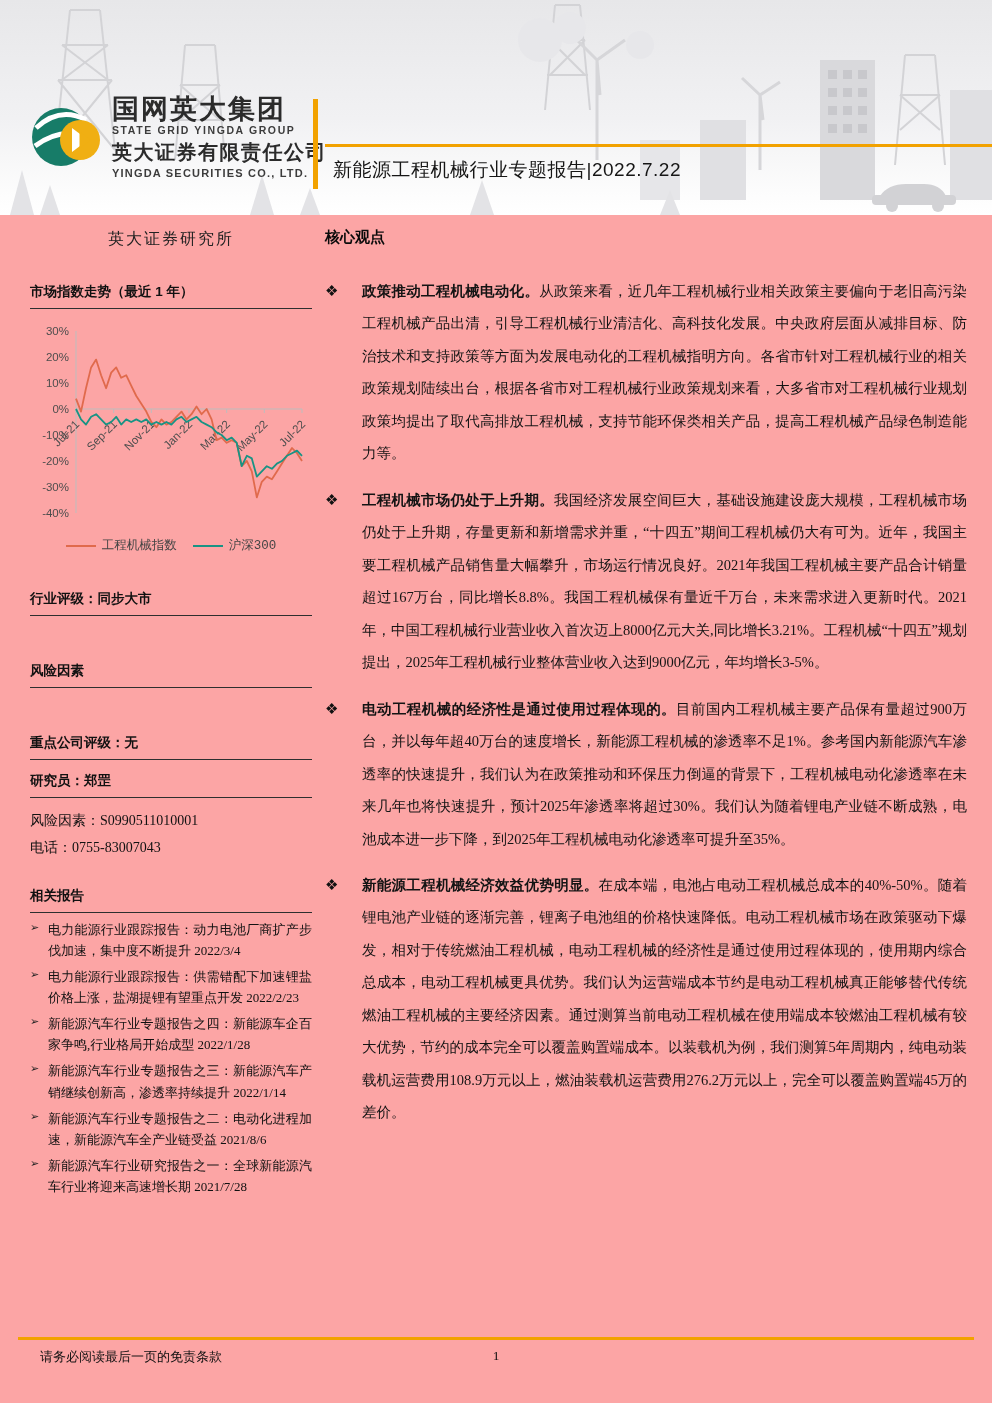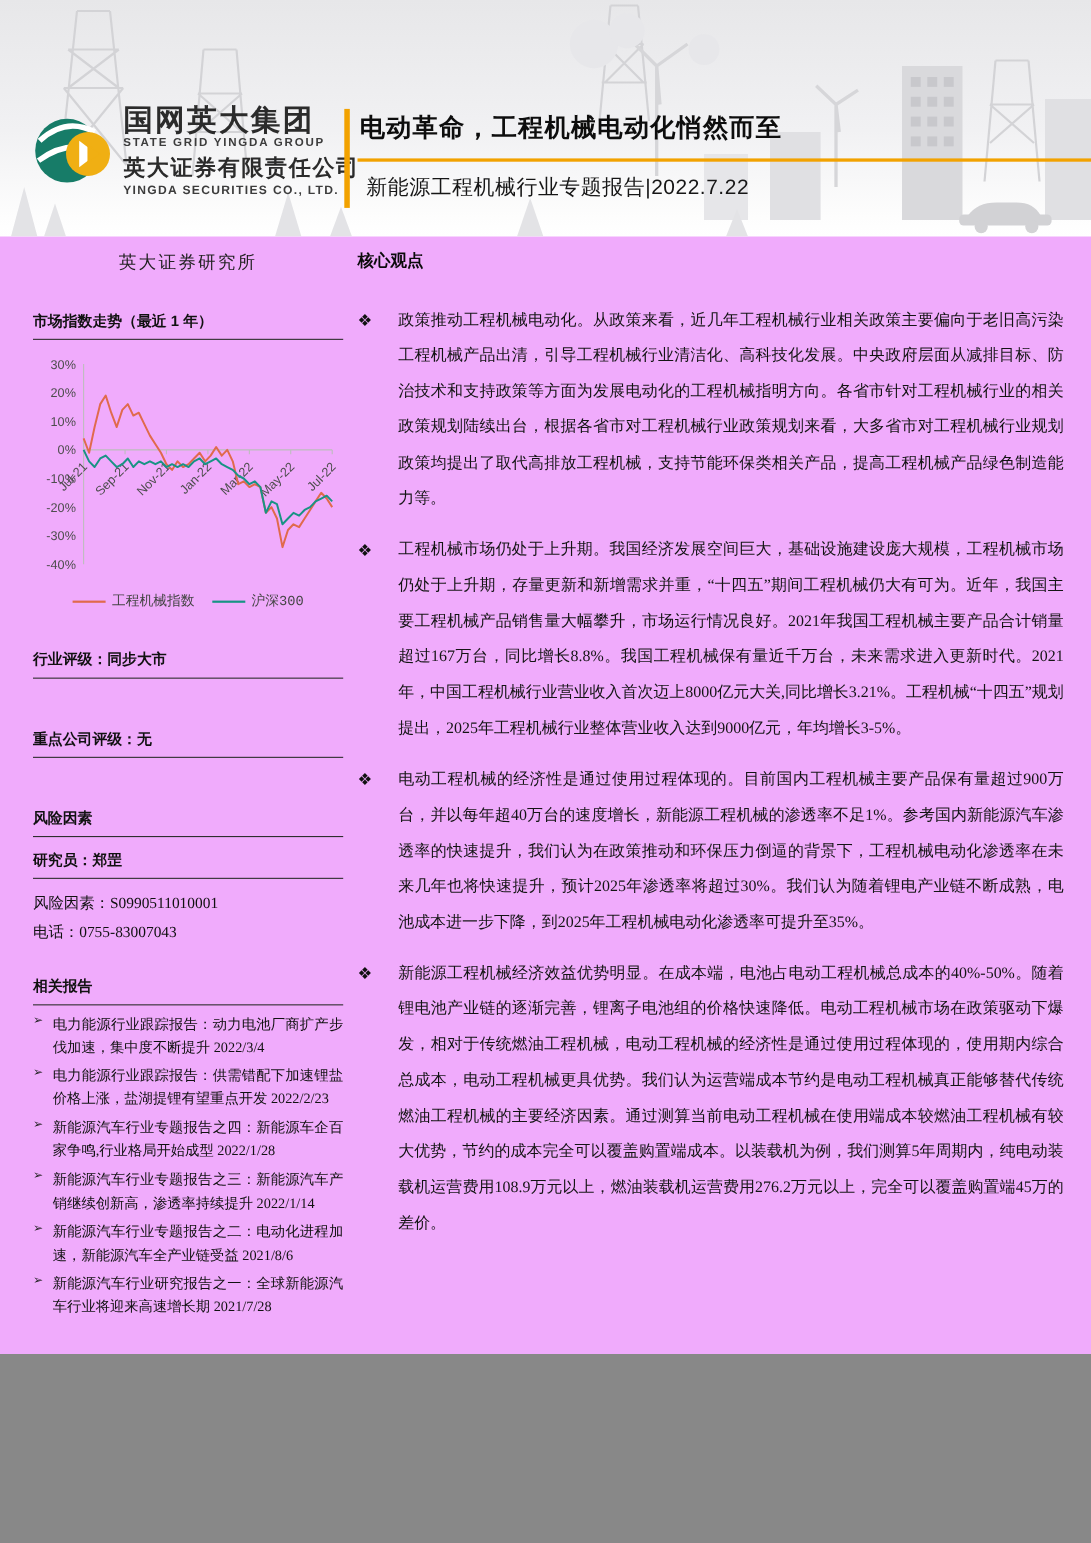--- a/index.html
+++ b/index.html
@@ -1,16 +1,16 @@
 <!DOCTYPE html>
 <html style="--accent: #F2A200; --s0: #E06A4C; --s1: #189384;"><head>
 <meta charset="utf-8">
 <style>
   html,body{margin:0;padding:0;background:#888;}
-  .page{position:relative;width:992px;height:1231px;background:#f0abfc;margin:0 auto;overflow:hidden;
+  .page{position:relative;width:992px;height:1403px;background:#fca5a5;margin:0 auto;overflow:hidden;
         font-family:"Liberation Serif","DejaVu Serif",serif;color:#1a1a1a;}
   
   .banner{position:absolute;left:0;top:0;width:992px;height:215px;
           background:linear-gradient(180deg,#e7e7e9 0%,#f1f1f3 55%,#fdfdfd 92%,#ffffff 100%);}
   .banner svg.art{position:absolute;left:0;top:0;}
   .logo-wrap{position:absolute;left:30px;top:95px;display:flex;align-items:center;gap:12px;}
   .logo-text .cn1{font-family:"Liberation Sans",sans-serif;font-weight:bold;font-size:27px;letter-spacing:2px;color:#2b2b2b;line-height:1.05;}
   .logo-text .en1{font-family:"Liberation Sans",sans-serif;font-weight:bold;font-size:10.5px;letter-spacing:1.6px;color:#3c3c3c;margin-top:1px;}
   .logo-text .cn2{font-family:"Liberation Sans",sans-serif;font-weight:bold;font-size:20px;letter-spacing:1.5px;color:#2b2b2b;margin-top:3px;}
   .logo-text .en2{font-family:"Liberation Sans",sans-serif;font-weight:bold;font-size:11px;letter-spacing:1.2px;color:#3c3c3c;margin-top:1px;}
@@ -40,21 +40,21 @@
           font-family:Liberation Mono, monospace;font-size:12.5px;color:#454545;}
   .legend .sw{display:inline-block;width:30px;height:0;border-top:2.5px solid;vertical-align:middle;margin-right:6px;}
   .legend .sw0{border-color:var(--s0,#e06a4c);}
   .legend .sw1{border-color:var(--s1,#189384);}
   
   .main{position:absolute;left:325px;top:228px;width:642px;}
   .core-title{font-family:"Liberation Sans",sans-serif;font-weight:bold;font-size:15px;color:#0b0b0b;margin-bottom:28px;}
   .bullet{display:flex;margin-bottom:14px;}
   .bullet .mk{width:37px;flex:0 0 37px;font-size:15px;color:#111;line-height:2.24;font-family:"DejaVu Sans",sans-serif;}
   .bullet p{margin:0;font-size:14.5px;line-height:2.24;text-align:justify;color:#141414;}
-  .bullet p .lead{font-weight:normal;font-family:"Liberation Sans",sans-serif;}
+  .bullet p .lead{font-weight:bold;font-family:"Liberation Sans",sans-serif;}
   
   .footer-rule{position:absolute;left:18px;right:18px;top:1337px;height:3px;background:var(--accent,#f2a200);}
   .footer-disclaimer{position:absolute;left:40px;top:1348px;font-family:"Liberation Sans",sans-serif;font-size:13px;color:#111;}
   .footer-page{position:absolute;left:0;width:992px;top:1348px;text-align:center;font-size:13.5px;color:#111;}
 </style>
 </head>
 <body>
 
 <div class="page">
 
@@ -128,21 +128,20 @@
       </svg>
       <div class="logo-text">
         <div class="cn1">国网英大集团</div>
         <div class="en1">STATE GRID YINGDA GROUP</div>
         <div class="cn2">英大证券有限责任公司</div>
         <div class="en2">YINGDA SECURITIES CO., LTD.</div>
       </div>
     </div>
 
     <div class="title-bar"></div>
-    <div class="report-title">电动革命，工程机械电动化悄然而至</div>
     <div class="title-rule"></div>
     <div class="report-subtitle">新能源工程机械行业专题报告|2022.7.22</div>
   </div>
 
   <div class="sidebar">
     <div class="institute">英大证券研究所</div>
 
     <div class="side-h chart-h">市场指数走势（最近 1 年）</div>
 
     <div class="chart-box">
@@ -175,23 +174,23 @@
           <polyline points="46.0,92.0 51.0,102.4 56.0,107.6 61.1,99.8 66.1,97.2 71.1,102.4 76.1,107.6 81.2,105.0 86.2,99.8 91.2,107.6 96.2,102.4 101.2,105.0 106.3,102.4 111.3,105.0 116.3,102.4 121.3,107.6 126.4,105.0 131.4,107.6 136.4,105.0 141.4,107.6 146.4,102.4 151.5,99.8 156.5,105.0 161.5,102.4 166.5,99.8 171.6,105.0 176.6,107.6 181.6,110.2 186.6,115.4 191.6,118.0 196.7,123.2 201.7,120.6 206.7,125.8 211.7,149.2 216.8,138.8 221.8,141.4 226.8,159.6 231.8,154.4 236.8,149.2 241.9,151.8 246.9,146.6 251.9,144.0 256.9,138.8 262.0,136.2 267.0,133.6 272.0,138.8" fill="none" stroke="#189384" stroke-width="1.8" stroke-linejoin="round"></polyline>
         </svg>
       <div class="legend">
         <span><span class="sw sw0"></span><span>工程机械指数</span></span>
         <span><span class="sw sw1"></span><span>沪深300</span></span>
       </div>
     </div>
 
     <div class="side-h" style="margin-top:36px;">行业评级：同步大市</div>
 
+    <div class="side-h" style="margin-top:46px;">风险因素</div>
+
     <div class="side-h" style="margin-top:46px;">重点公司评级：无</div>
-
-    <div class="side-h" style="margin-top:46px;">风险因素</div>
 
     <div class="side-h" style="margin-top:12px;">研究员：郑罡</div>
     <div style="margin-top:10px;">
       <div class="contact-line">风险因素：S0990511010001</div>
       <div class="contact-line">电话：0755-83007043</div>
     </div>
 
     <div class="side-h" style="margin-top:26px;">相关报告</div>
     <ul class="rel-list">
       <li><span class="arr">➢</span><span>电力能源行业跟踪报告：动力电池厂商扩产步伐加速，集中度不断提升 2022/3/4</span></li>

